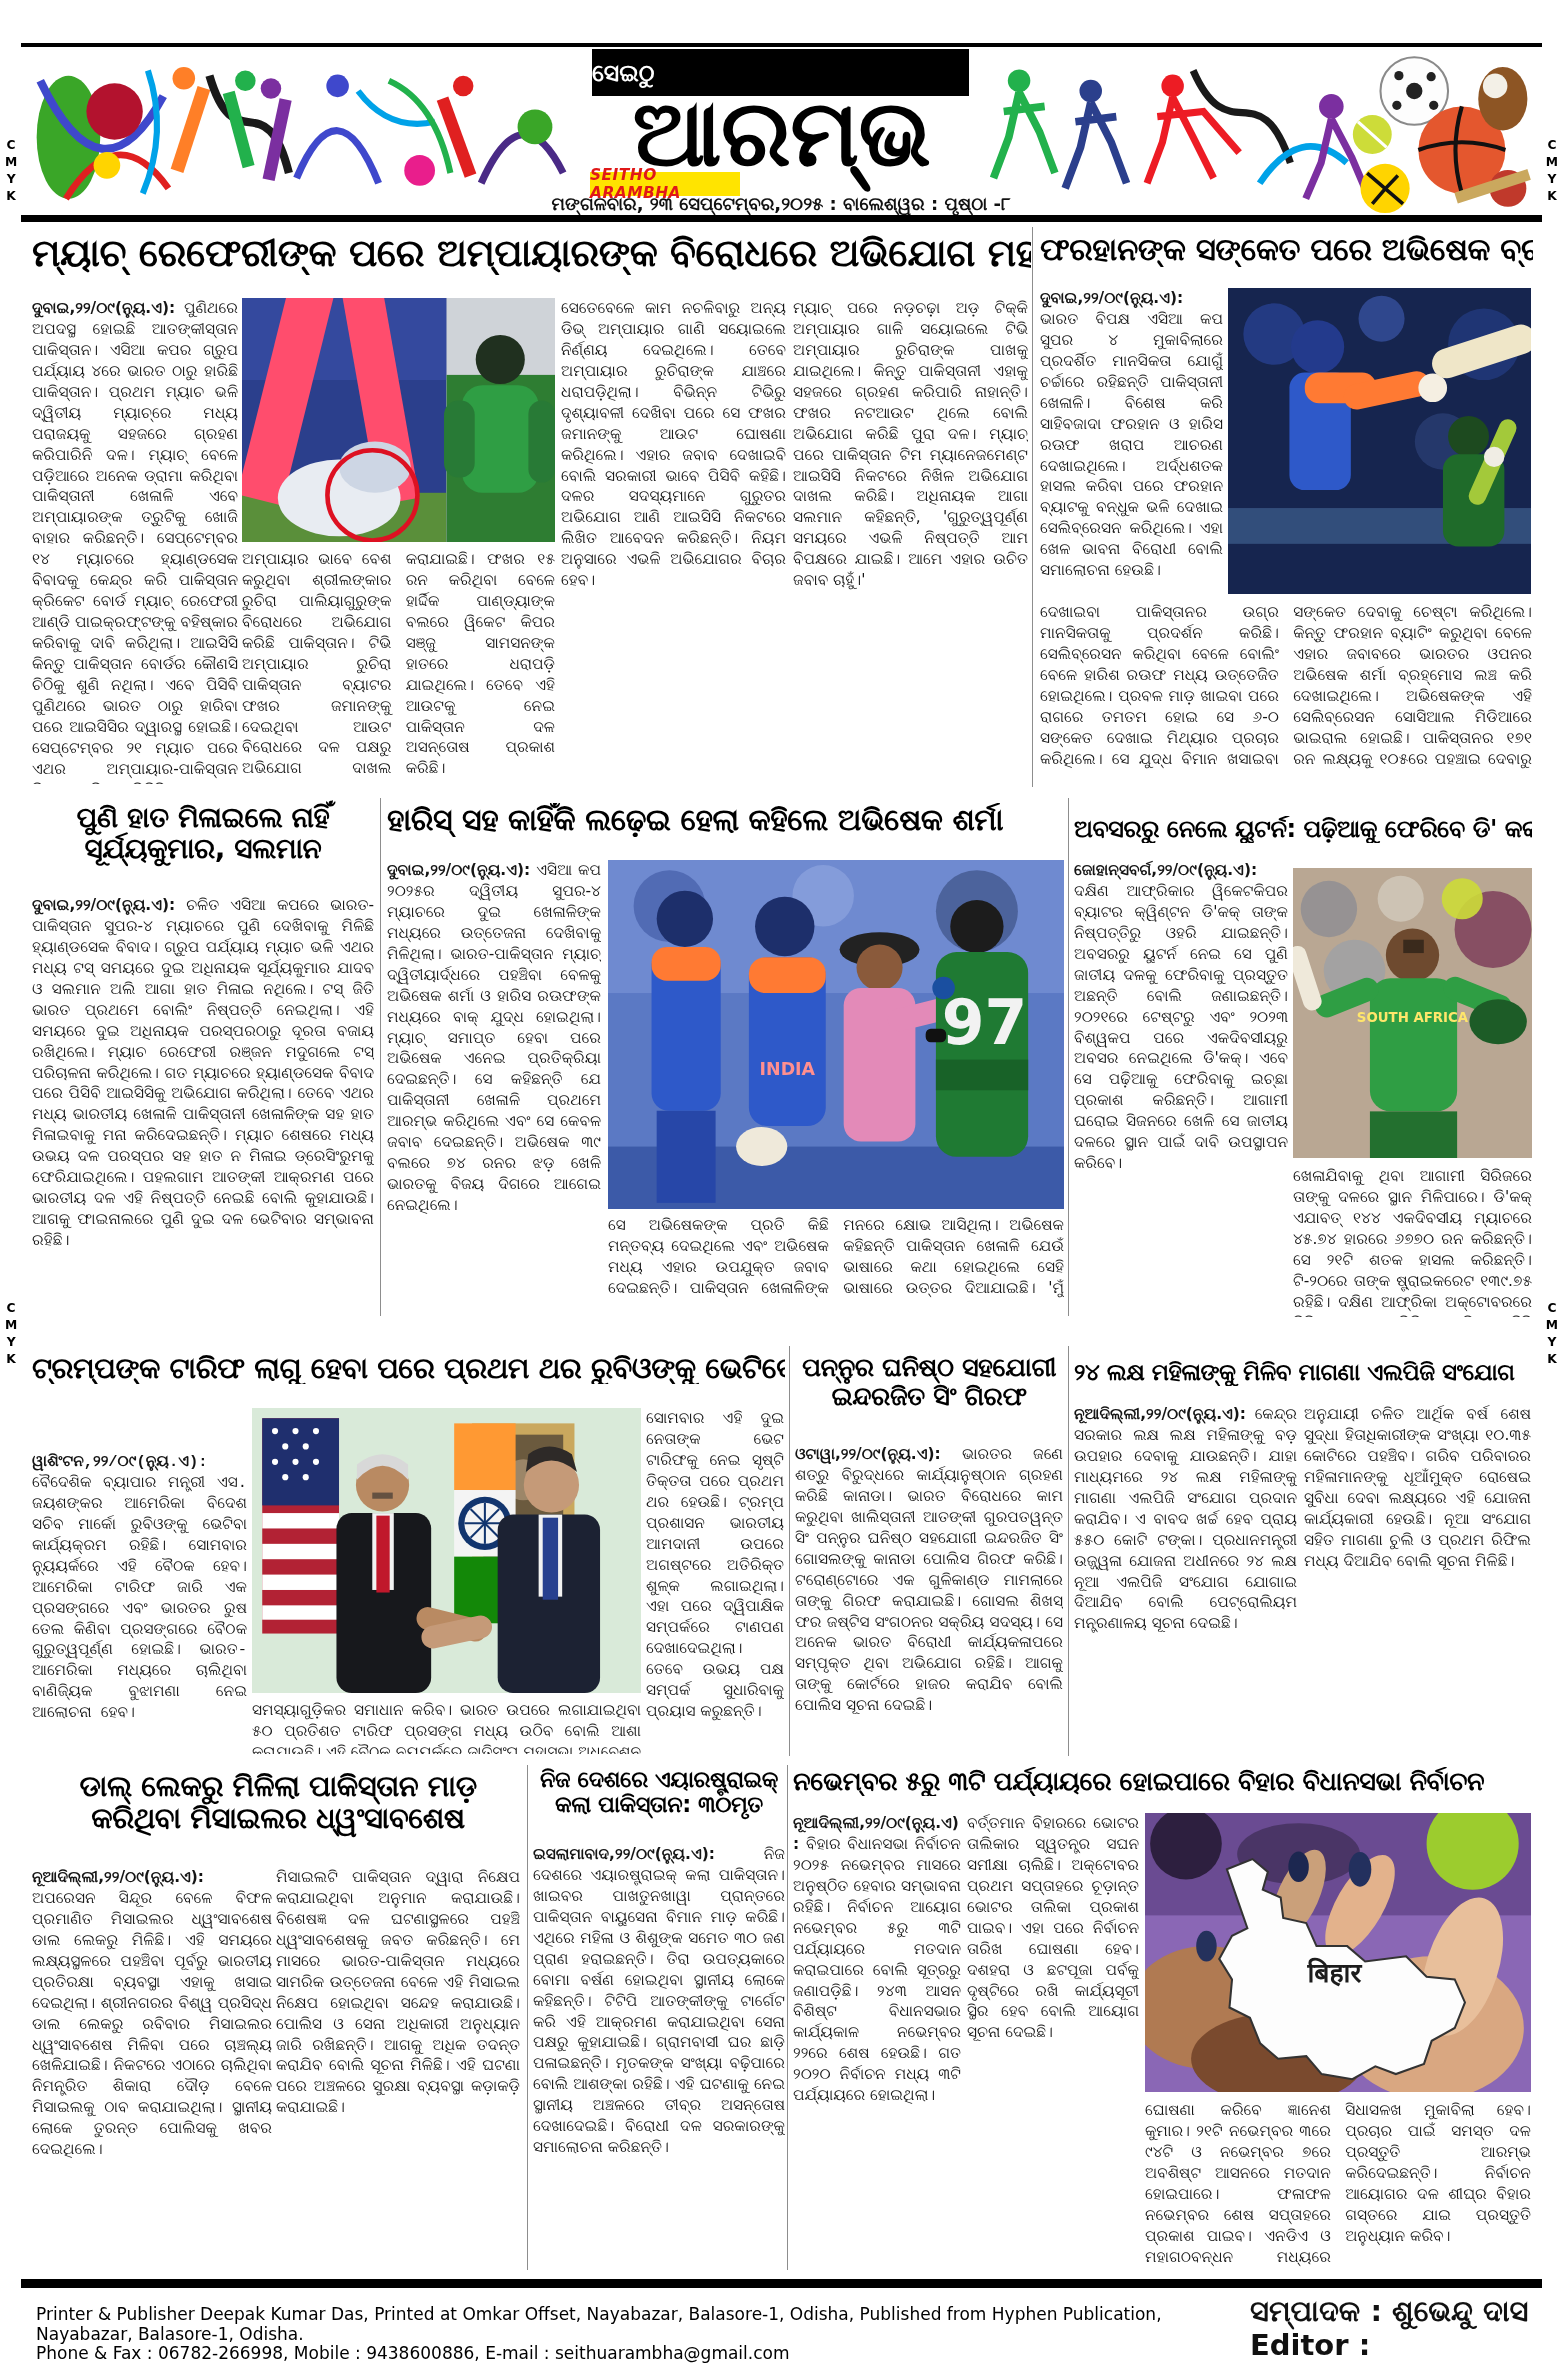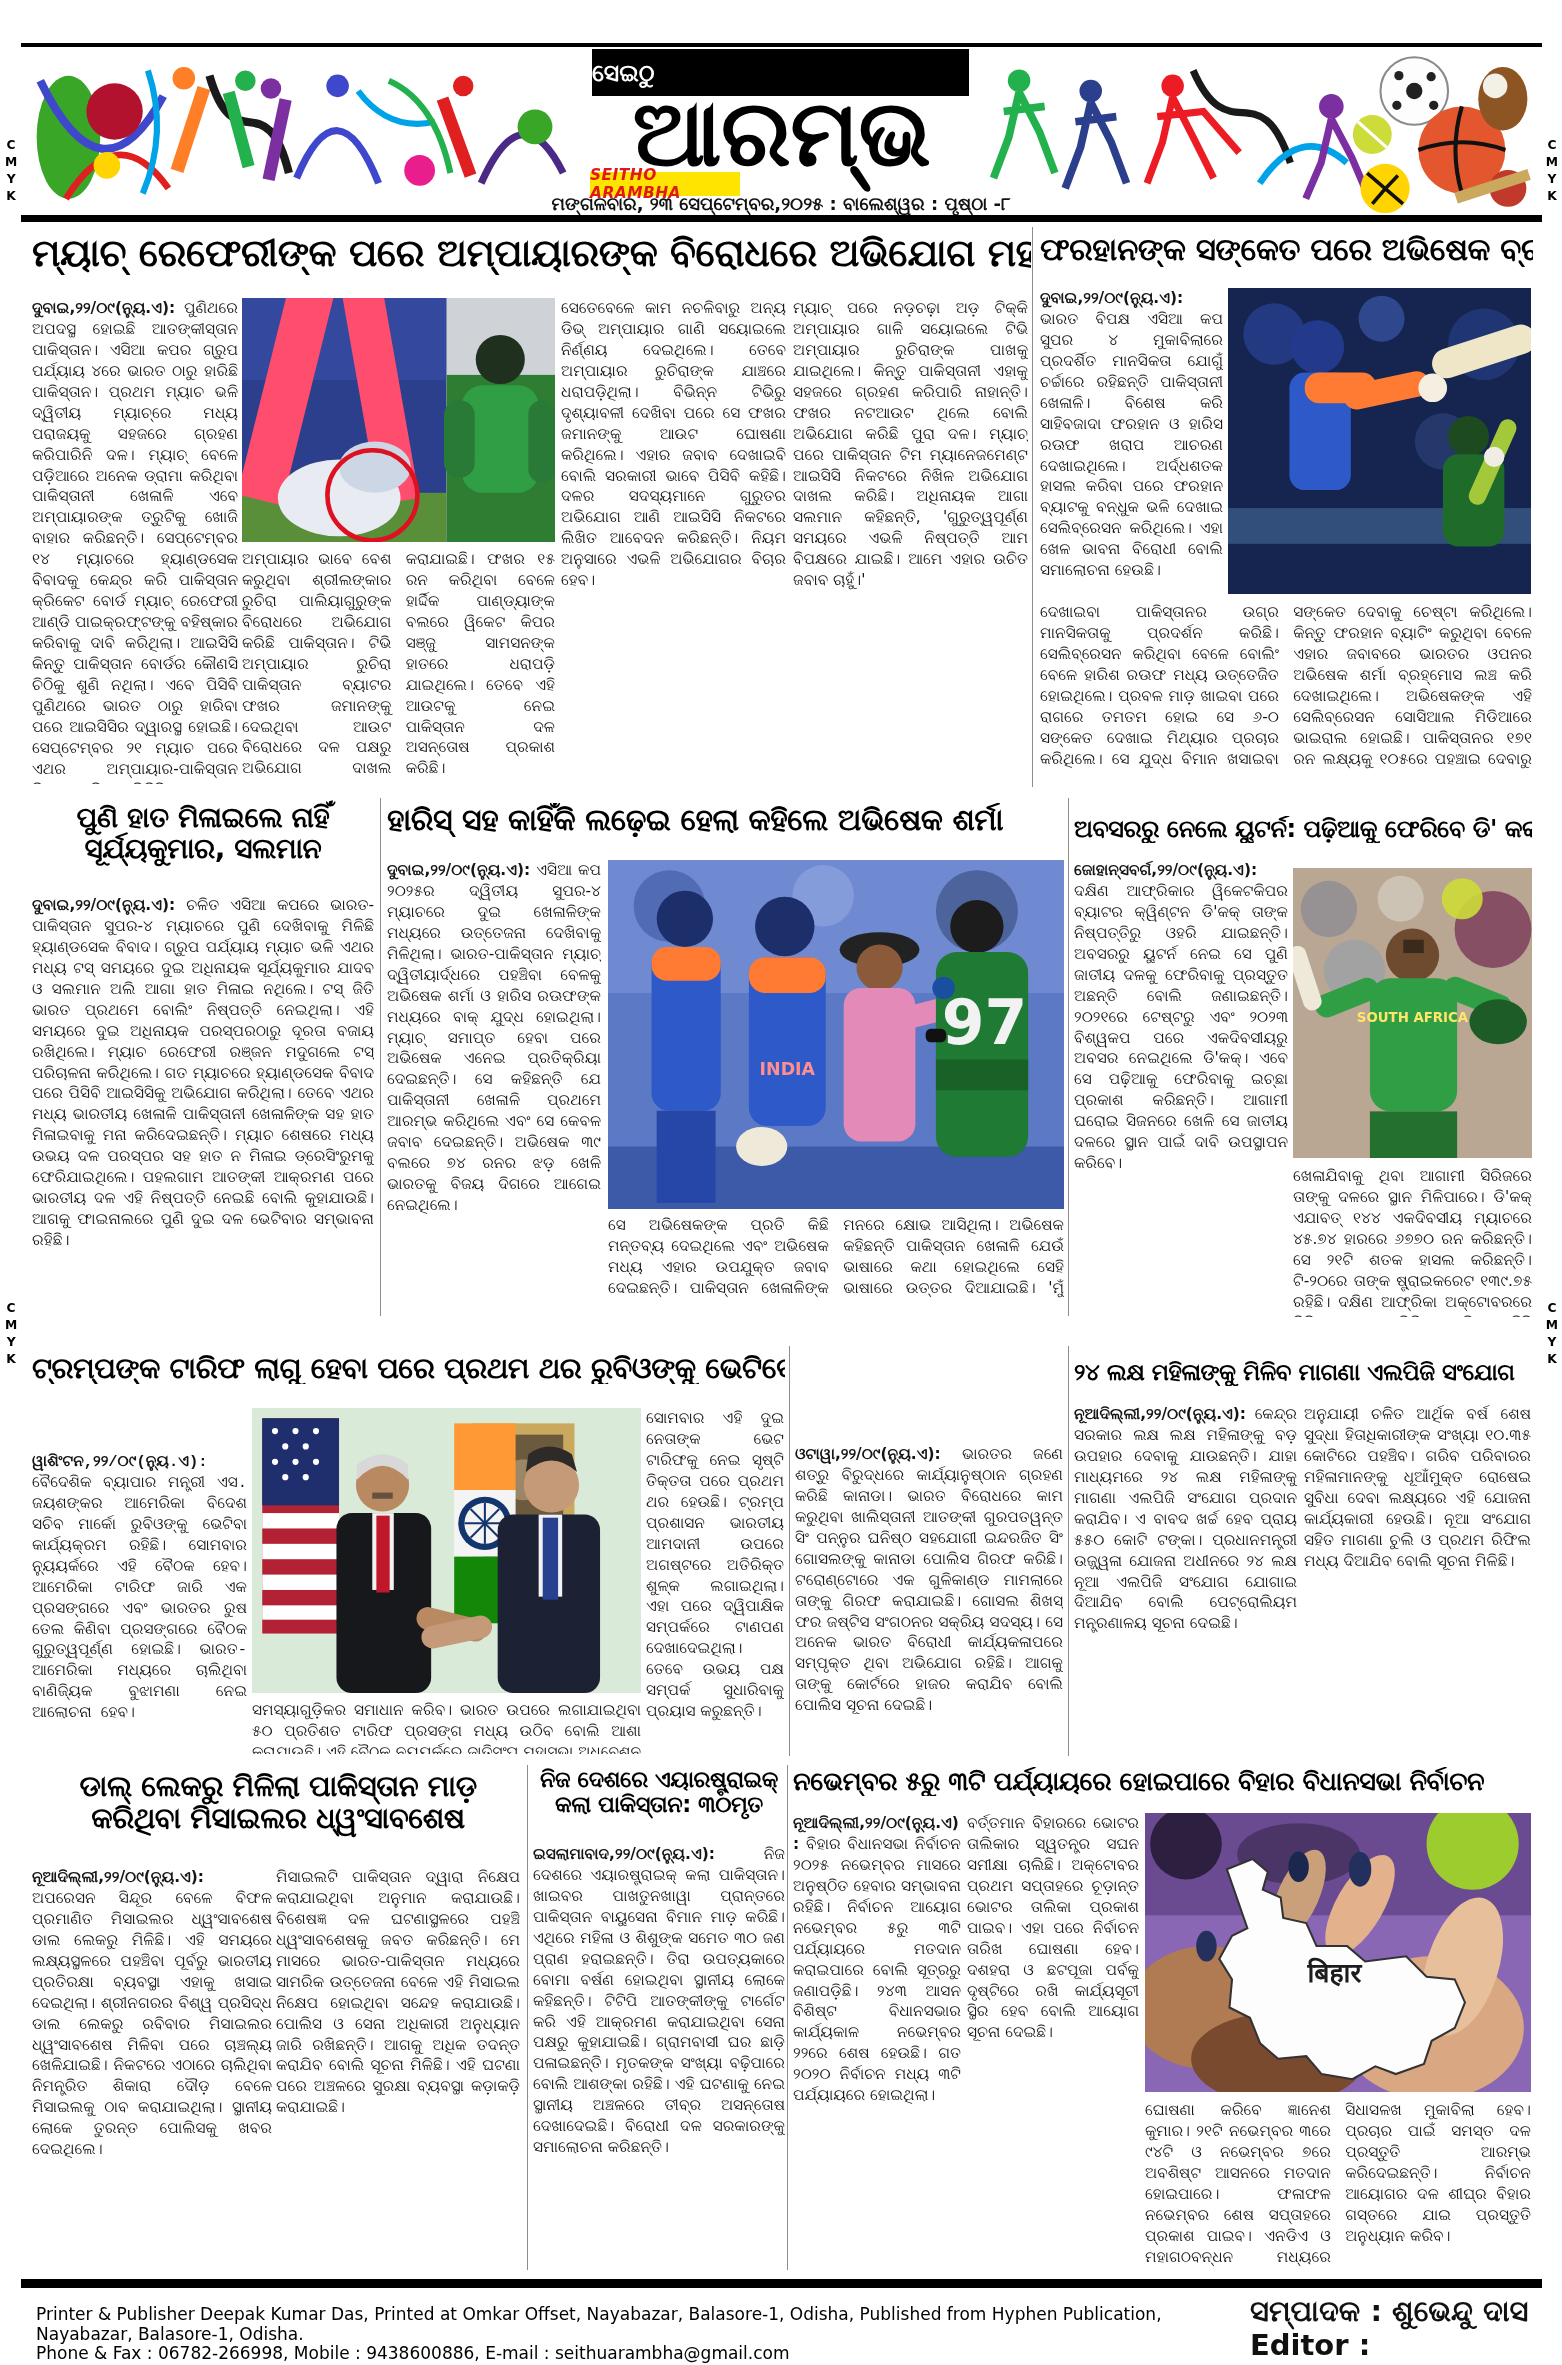--- a/index.html
+++ b/index.html
@@ -322,20 +322,21 @@
   <div class="ab bt" style="left:252px;top:1700px;width:389px;height:54px;">
     <span>ସମସ୍ୟାଗୁଡ଼ିକର ସମାଧାନ କରିବ। ଭାରତ ଉପରେ ଲଗାଯାଇଥିବା ୫୦ ପ୍ରତିଶତ ଟାରିଫ ପ୍ରସଙ୍ଗ ମଧ୍ୟ ଉଠିବ ବୋଲି ଆଶା କରାଯାଉଛି। ଏହି ବୈଠକ ନ୍ୟୁୟର୍କରେ ଜାତିସଂଘ ମହାସଭା ଅଧିବେଶନ ଅବସରରେ ଅନୁଷ୍ଠିତ ହେବ ବୋଲି ସୂଚନା ମିଳିଛି।</span>
   </div>
 
   <div class="ab bt" style="left:646px;top:1408px;width:138px;height:346px;">
     <span>ସୋମବାର ଏହି ଦୁଇ ନେତାଙ୍କ ଭେଟ ଟାରିଫକୁ ନେଇ ସୃଷ୍ଟି ତିକ୍ତତା ପରେ ପ୍ରଥମ ଥର ହେଉଛି। ଟ୍ରମ୍ପ ପ୍ରଶାସନ ଭାରତୀୟ ଆମଦାନୀ ଉପରେ ଅଗଷ୍ଟରେ ଅତିରିକ୍ତ ଶୁଳ୍କ ଲଗାଇଥିଲା। ଏହା ପରେ ଦ୍ୱିପାକ୍ଷିକ ସମ୍ପର୍କରେ ଟାଣପଣ ଦେଖାଦେଇଥିଲା। ତେବେ ଉଭୟ ପକ୍ଷ ସମ୍ପର୍କ ସୁଧାରିବାକୁ ପ୍ରୟାସ କରୁଛନ୍ତି।</span>
   </div>
 
   <div class="ab vsep" style="left:789px;top:1346px;height:410px;"></div>
 
+  <div class="ab hl hlc" style="left:795px;top:1353px;width:268px;font-size:25.6px;">ପନ୍ନୁର ଘନିଷ୍ଠ ସହଯୋଗୀ ଇନ୍ଦରଜିତ ସିଂ ଗିରଫ</div>
 
   <div class="ab bt" style="left:795px;top:1444px;width:268px;height:310px;">
     <span class="dl">ଓଟାୱା,୨୨/୦୯(ନ୍ୟୁ.ଏ):</span>
     <span>ଭାରତର ଜଣେ ଶତ୍ରୁ ବିରୁଦ୍ଧରେ କାର୍ଯ୍ୟାନୁଷ୍ଠାନ ଗ୍ରହଣ କରିଛି କାନାଡା। ଭାରତ ବିରୋଧରେ କାମ କରୁଥିବା ଖାଲିସ୍ତାନୀ ଆତଙ୍କୀ ଗୁରପତୱନ୍ତ ସିଂ ପନ୍ନୁର ଘନିଷ୍ଠ ସହଯୋଗୀ ଇନ୍ଦରଜିତ ସିଂ ଗୋସଲଙ୍କୁ କାନାଡା ପୋଲିସ ଗିରଫ କରିଛି। ଟରୋଣ୍ଟୋରେ ଏକ ଗୁଳିକାଣ୍ଡ ମାମଲାରେ ତାଙ୍କୁ ଗିରଫ କରାଯାଇଛି। ଗୋସଲ ଶିଖସ୍ ଫର ଜଷ୍ଟିସ ସଂଗଠନର ସକ୍ରିୟ ସଦସ୍ୟ। ସେ ଅନେକ ଭାରତ ବିରୋଧୀ କାର୍ଯ୍ୟକଳାପରେ ସମ୍ପୃକ୍ତ ଥିବା ଅଭିଯୋଗ ରହିଛି। ଆଗକୁ ତାଙ୍କୁ କୋର୍ଟରେ ହାଜର କରାଯିବ ବୋଲି ପୋଲିସ ସୂଚନା ଦେଇଛି।</span>
   </div>
 
   <div class="ab vsep" style="left:1068px;top:1346px;height:410px;"></div>
 
   <div class="ab hl hl1" style="left:1074px;top:1360px;width:458px;font-size:23px;">୨୪ ଲକ୍ଷ ମହିଳାଙ୍କୁ ମିଳିବ ମାଗଣା ଏଲପିଜି ସଂଯୋଗ</div>
 

